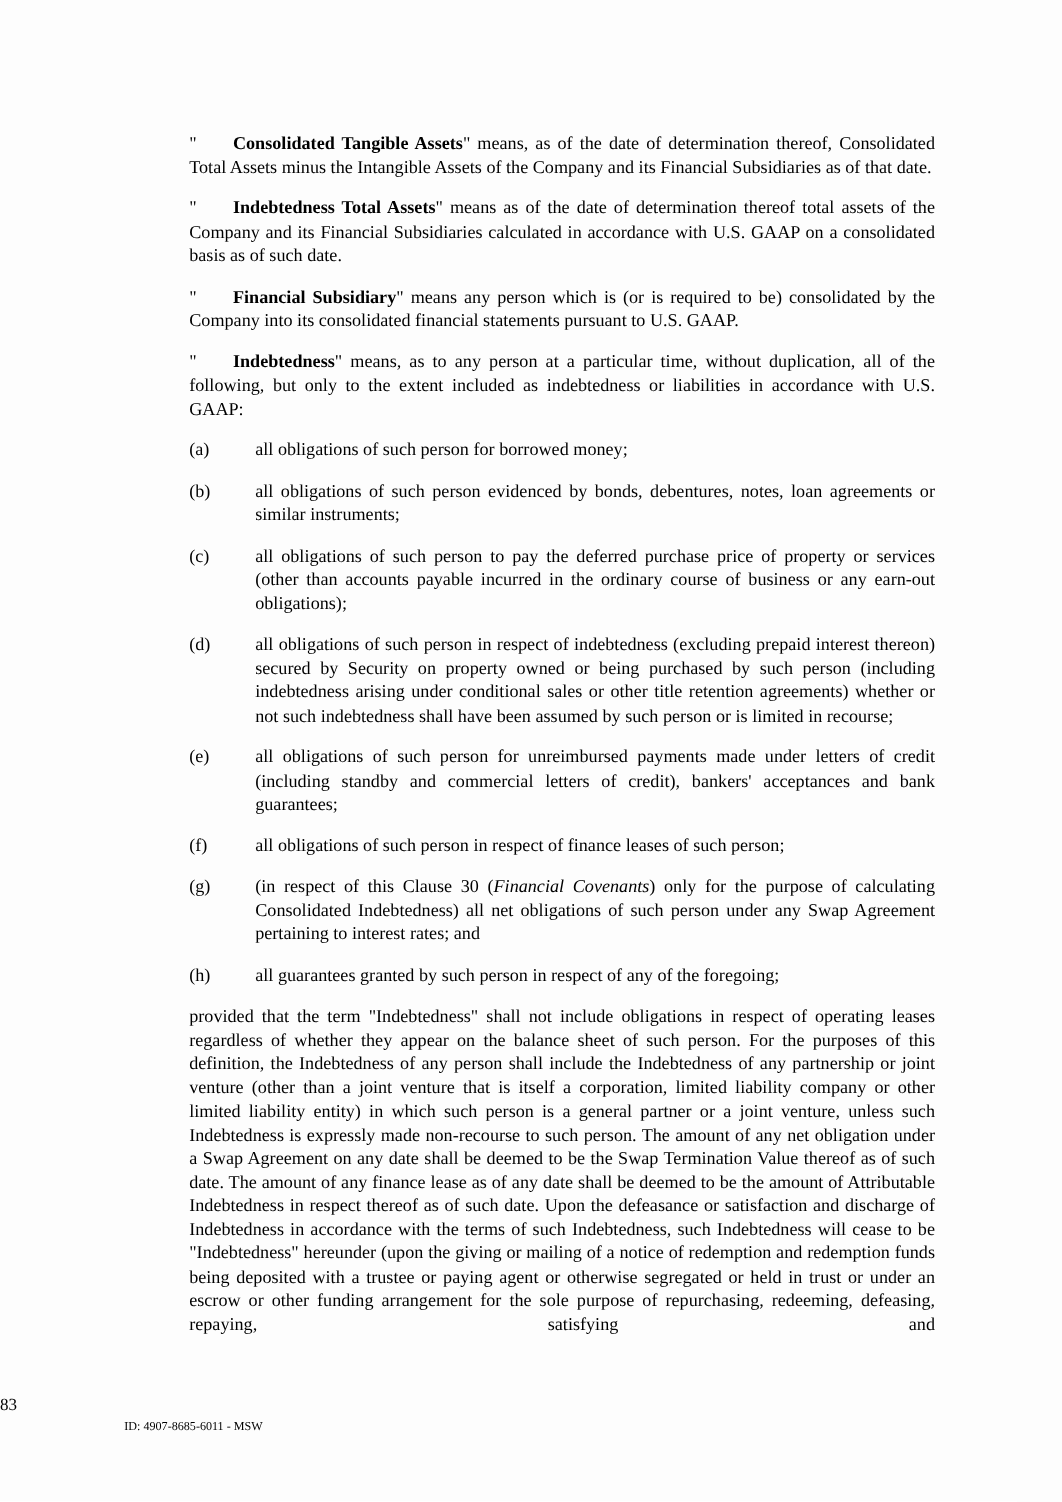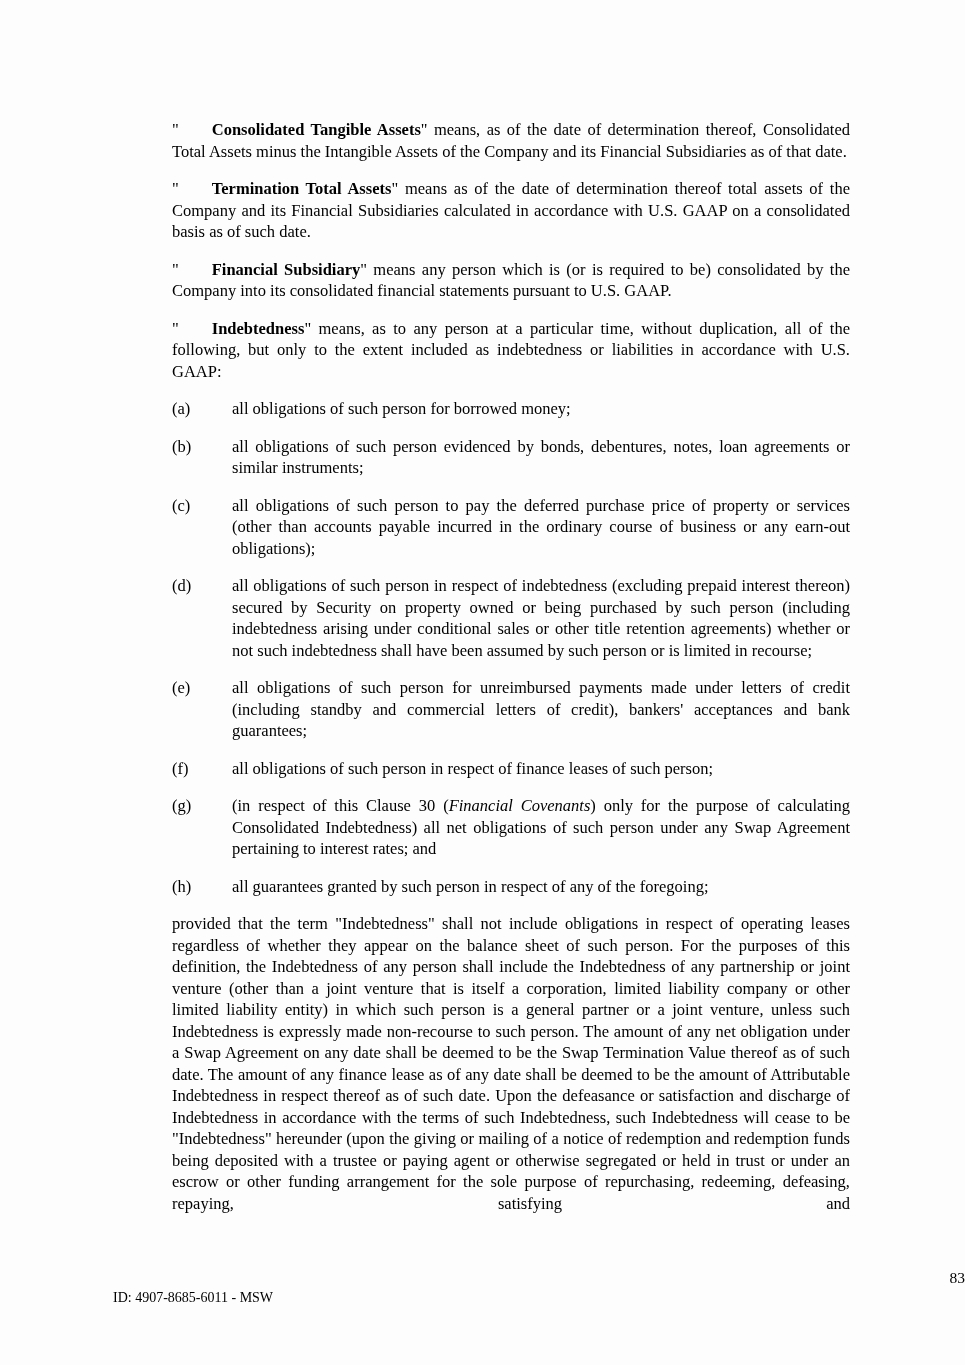--- a/index.html
+++ b/index.html
@@ -55,43 +55,43 @@
   p.closing {
     margin: 0;
     text-align: justify;
     text-align-last: justify;
   }
   .footer-page-number {
     position: absolute;
     left: 0;
     top: 1268px;
     width: 965px;
-    text-align: right;
+    text-align: left;
     font-size: 15.5px;
     line-height: 20px;
   }
   .footer-doc-id {
     position: absolute;
     left: 113px;
     top: 1289px;
-    font-size: 14px;
+    font-size: 11px;
     line-height: 17px;
   }
   i { }
 </style>
 </head>
 <body>
 
 <div class="page">
 
   <div class="content">
 
     <p class="def"><span>"</span><b>Consolidated Tangible Assets</b><span>" means, as of the date of determination thereof, Consolidated Total Assets minus the Intangible Assets of the Company and its Financial Subsidiaries as of that date.</span></p>
 
-    <p class="def"><span>"</span><b>Termination Total Assets</b><span>" means as of the date of determination thereof total assets of the Company and its Financial Subsidiaries calculated in accordance with U.S. GAAP on a consolidated basis as of such date.</span></p>
+    <p class="def"><span>"</span><b>Indebtedness Total Assets</b><span>" means as of the date of determination thereof total assets of the Company and its Financial Subsidiaries calculated in accordance with U.S. GAAP on a consolidated basis as of such date.</span></p>
 
     <p class="def"><span>"</span><b>Financial Subsidiary</b><span>" means any person which is (or is required to be) consolidated by the Company into its consolidated financial statements pursuant to U.S. GAAP.</span></p>
 
     <p class="def"><span>"</span><b>Indebtedness</b><span>" means, as to any person at a particular time, without duplication, all of the following, but only to the extent included as indebtedness or liabilities in accordance with U.S. GAAP:</span></p>
 
     <div>
 
       <div class="list-item">
         <span class="label">(a)</span>
         <span class="text">all obligations of such person for borrowed money;</span>

